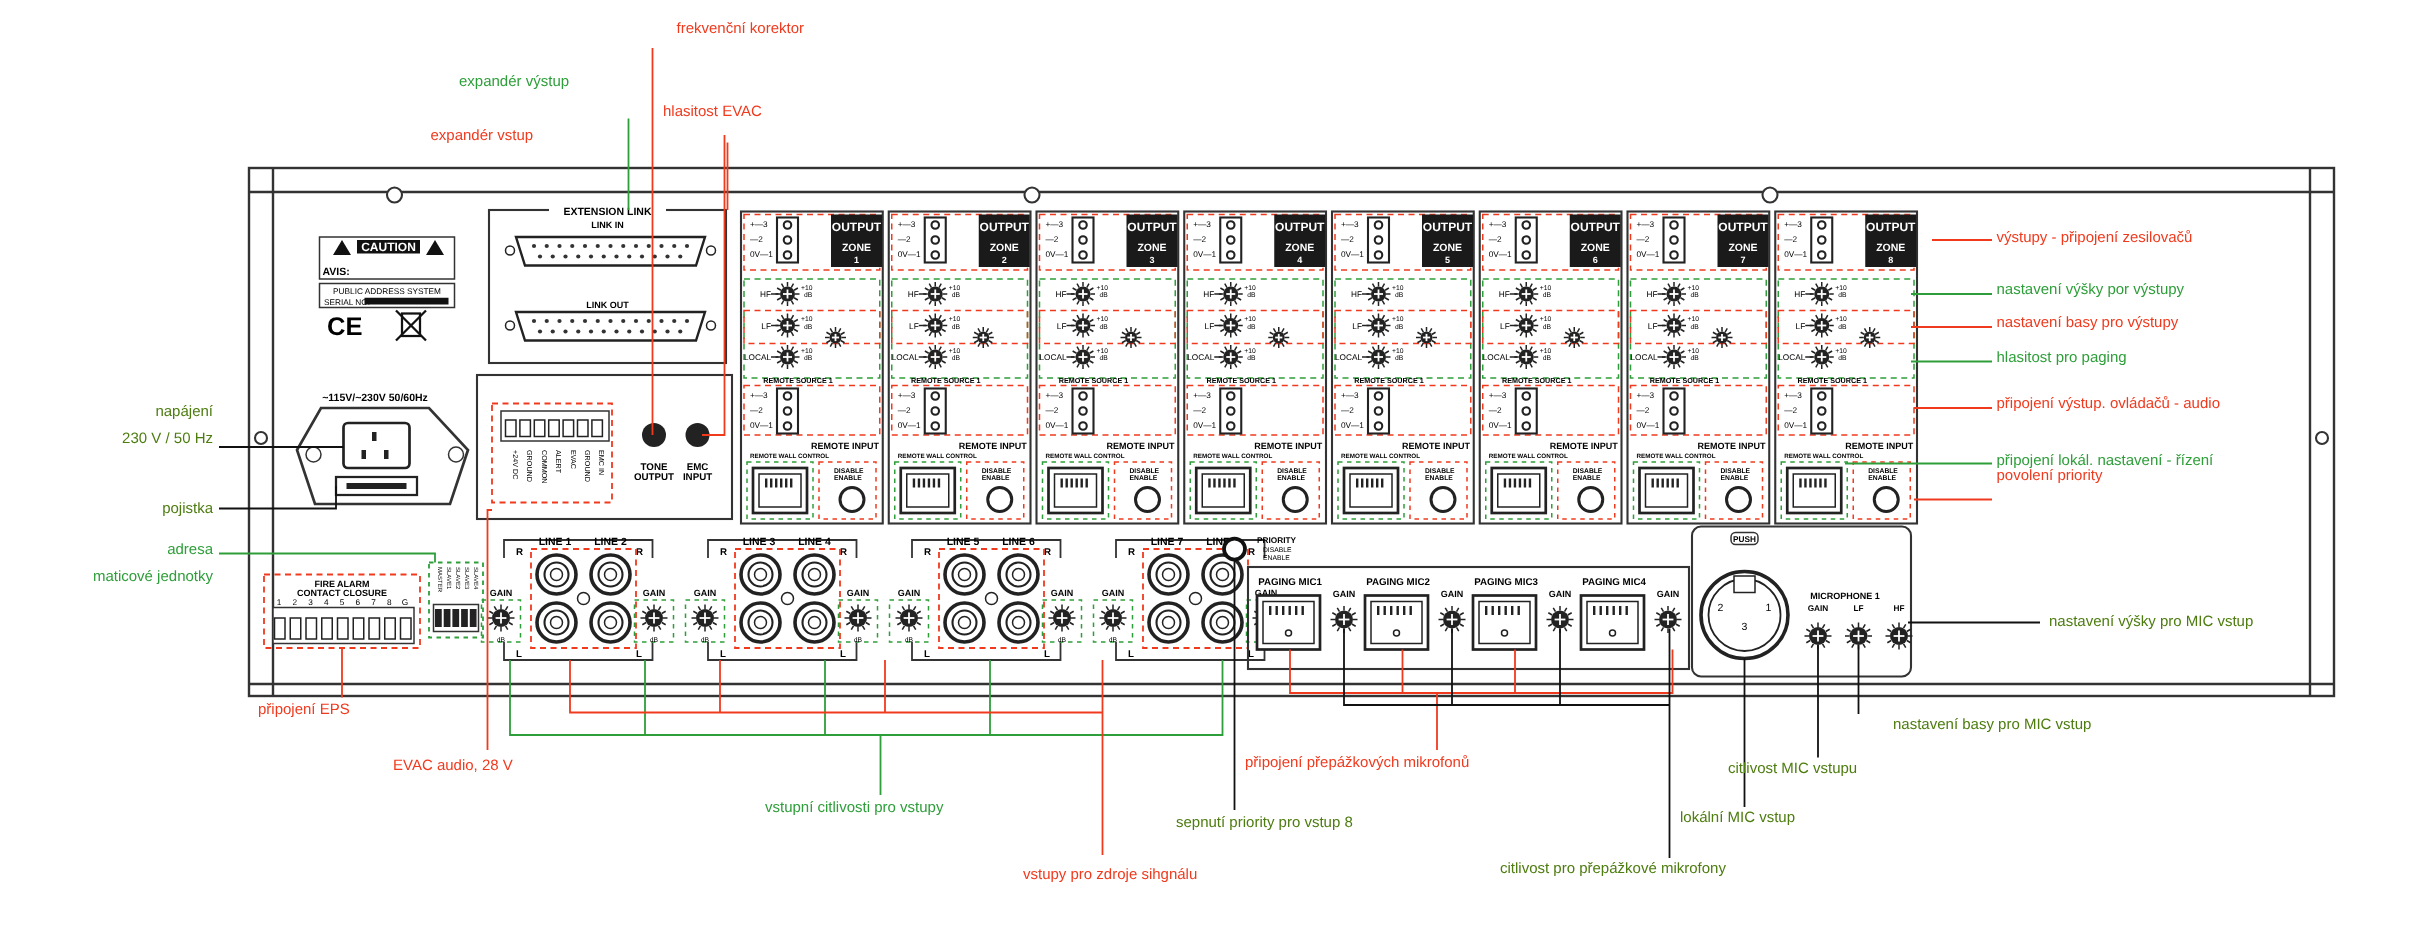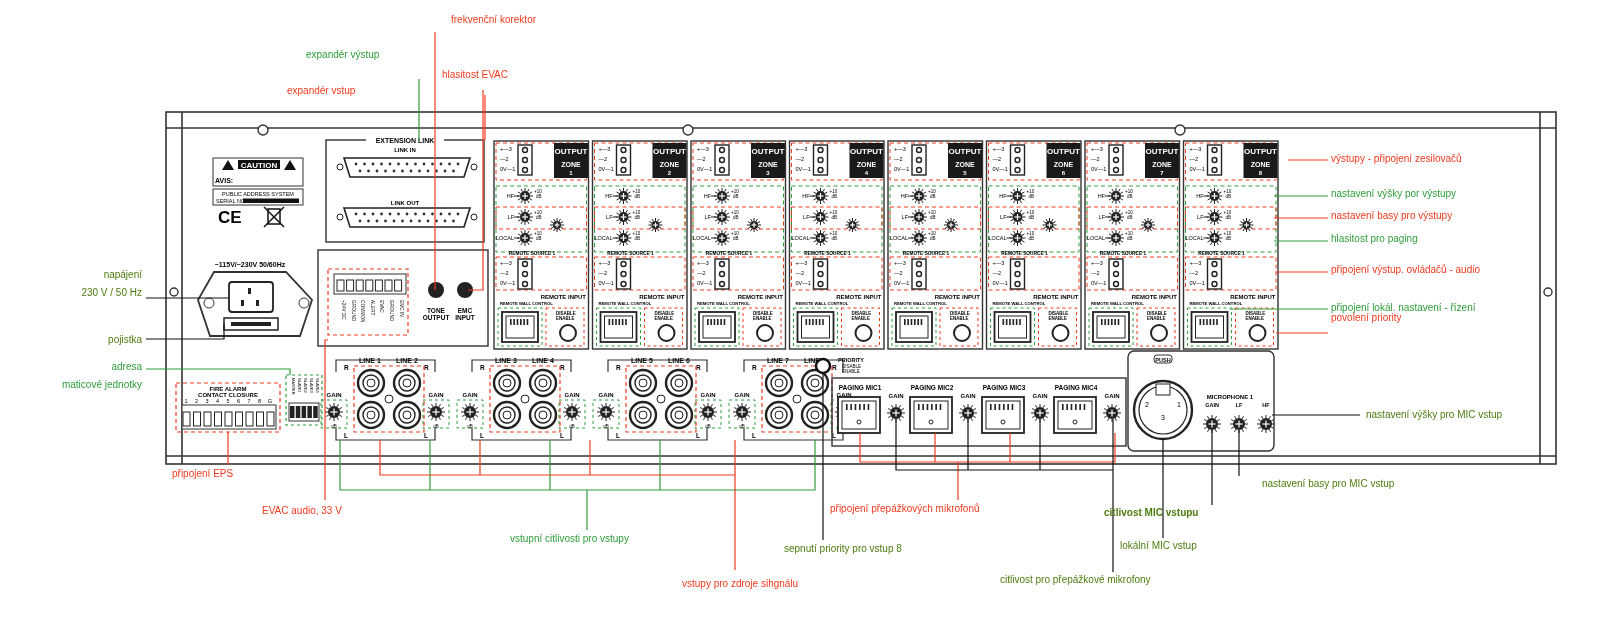--- a/index.html
+++ b/index.html
@@ -1700,28 +1700,28 @@
 <div class="lbl red" style="left:442px;top:67px;">hlasitost EVAC</div>
 <div class="lbl red" style="left:287px;top:83px;">expandér vstup</div>
 
 <div class="lbl black right" style="left:40px;top:267px;width:102px;">napájení</div>
 <div class="lbl black right" style="left:40px;top:285px;width:102px;">230 V / 50 Hz</div>
 <div class="lbl black right" style="left:40px;top:332px;width:102px;">pojistka</div>
 <div class="lbl green right" style="left:10px;top:359px;width:132px;">adresa</div>
 <div class="lbl green right" style="left:10px;top:377px;width:132px;">maticové jednotky</div>
 
 <div class="lbl red" style="left:172px;top:466px;">připojení EPS</div>
-<div class="lbl red" style="left:262px;top:503px;">EVAC audio, 33 V</div>
+<div class="lbl red" style="left:262px;top:503px;">EVAC audio, 28 V</div>
 <div class="lbl green" style="left:496px;top:531px;margin-left:14px;">vstupní citlivosti pro vstupy</div>
 <div class="lbl red" style="left:830px;top:501px;">připojení přepážkových mikrofonů</div>
 <div class="lbl black" style="left:784px;top:541px;">sepnutí priority pro vstup 8</div>
 <div class="lbl red" style="left:682px;top:576px;">vstupy pro zdroje sihgnálu</div>
 <div class="lbl black" style="left:1000px;top:572px;">citlivost pro přepážkové mikrofony</div>
 <div class="lbl black" style="left:1120px;top:538px;">lokální MIC vstup</div>
-<div class="lbl black" style="left:1104px;top:505px;font-weight:bold;">citlivost MIC vstupu</div>
+<div class="lbl black" style="left:1152px;top:505px;">citlivost MIC vstupu</div>
 <div class="lbl black" style="left:1262px;top:476px;">nastavení basy pro MIC vstup</div>
 <div class="lbl black" style="left:1366px;top:407px;">nastavení výšky pro MIC vstup</div>
 
 <div class="lbl red" style="left:1331px;top:151px;">výstupy - připojení zesilovačů</div>
 <div class="lbl green" style="left:1331px;top:186px;">nastavení výšky por výstupy</div>
 <div class="lbl red" style="left:1331px;top:208px;text-align:right;">nastavení basy pro výstupy</div>
 <div class="lbl green" style="left:1331px;top:231px;">hlasitost pro paging</div>
 <div class="lbl red" style="left:1331px;top:262px;">připojení výstup. ovládačů - audio</div>
 <div class="lbl green" style="left:1331px;top:300px;">připojení lokál. nastavení - řízení</div>
 <div class="lbl red" style="left:1331px;top:310px;">povolení priority</div>

